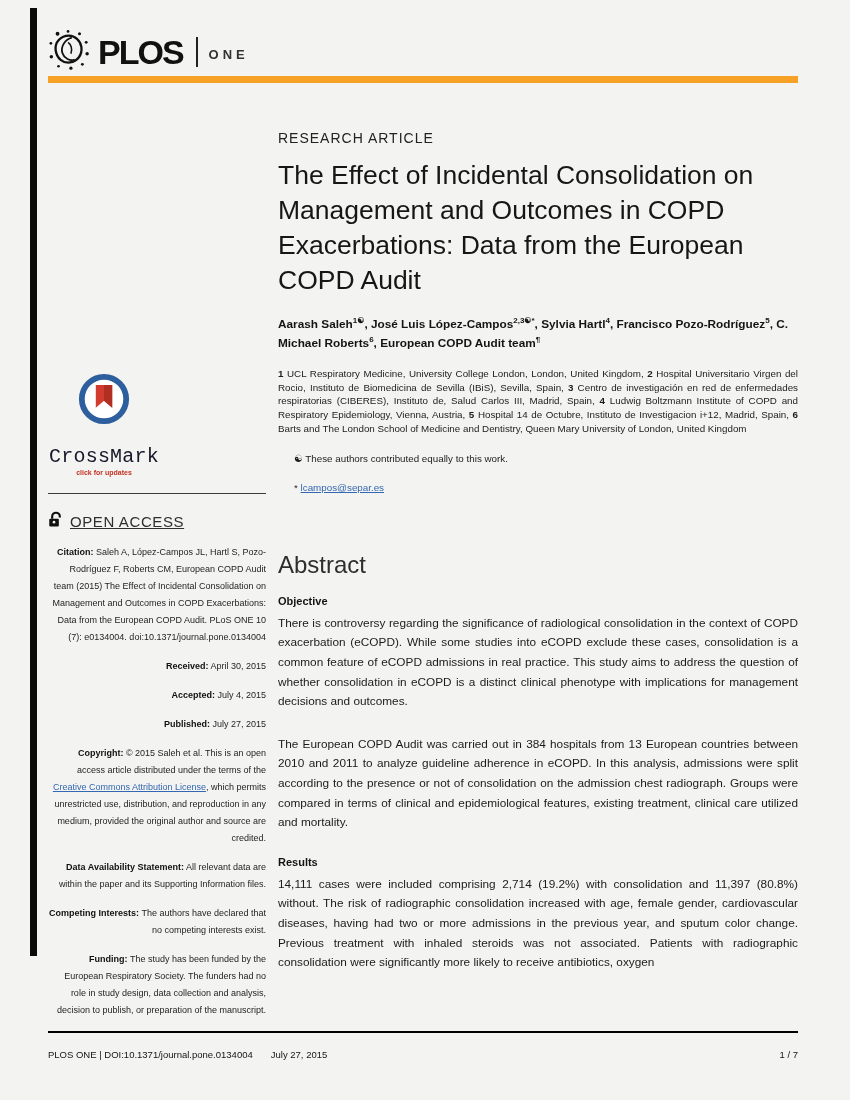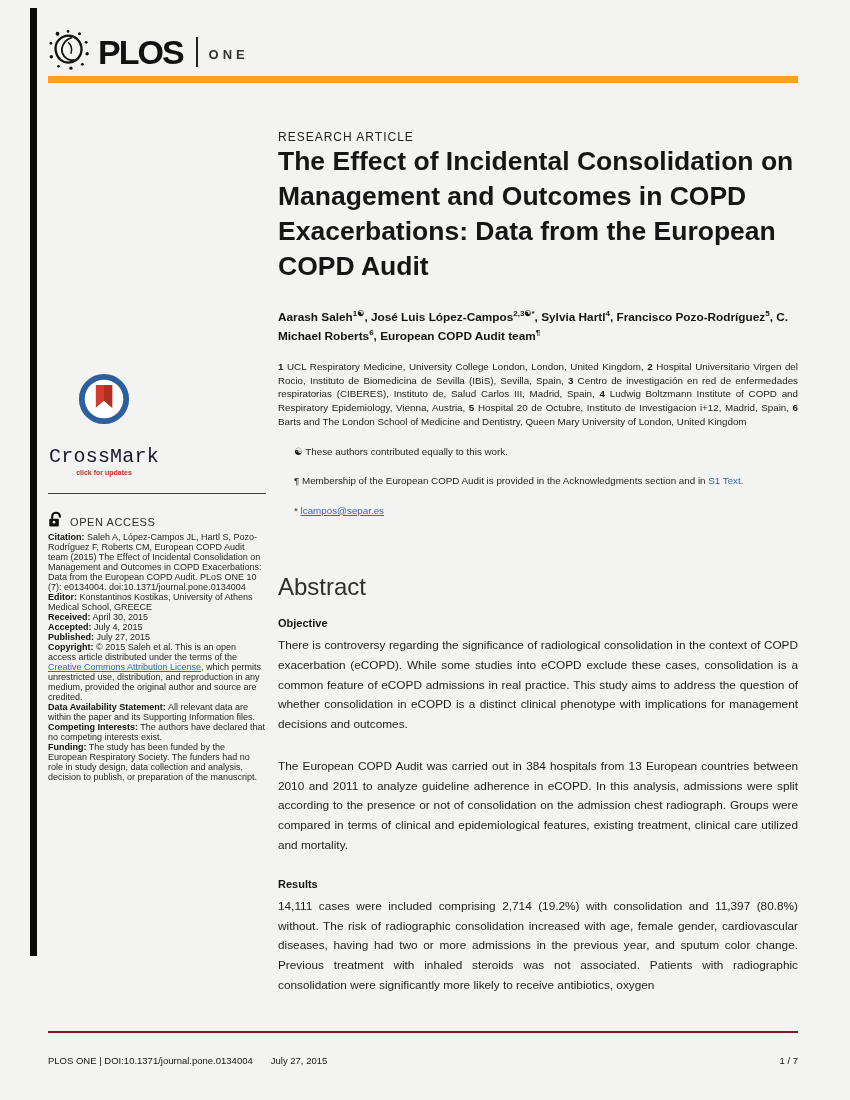--- a/index.html
+++ b/index.html
@@ -11,22 +11,22 @@
 
   
   .masthead { position:absolute; left:48px; top:28px; display:flex; align-items:center; }
   .plos-word { font-size:34px; font-weight:bold; letter-spacing:-2px; color:#111; margin-left:8px; }
   .mast-divider { width:2px; height:30px; background:#222; margin:0 11px 0 13px; }
   .one-word { font-size:13px; font-weight:bold; letter-spacing:4px; color:#333; margin-top:4px; }
   .accent-bar { position:absolute; left:48px; width:750px; top:76px; height:7px; background:#f7a127; }
 
   
   .main-col { position:absolute; left:278px; top:130px; width:520px; }
-  .kicker { font-size:12px; letter-spacing:1px; color:#222; }
-  .title { font-size:26.5px; line-height:35px; font-weight:700; color:#161616; margin-bottom:22px; }
+  .kicker { font-size:14px; letter-spacing:1px; color:#222; margin-bottom:12px; }
+  .title { font-size:26.5px; line-height:35px; font-weight:400; color:#161616; margin-bottom:15px; }
   .authors { font-size:11.8px; font-weight:bold; line-height:15.5px; color:#141414; margin-bottom:15px; }
   .authors sup { font-size:8px; }
   .affiliations { font-size:9.8px; line-height:13.8px; text-align:justify; color:#1c1c1c; margin-bottom:14px; }
   .affil-num { font-weight:bold; }
   .notes { font-size:9.8px; line-height:13.5px; color:#1c1c1c; }
   .notes p { margin:16px; }
   a.link { color:#3367b1; text-decoration:none; }
   a.link.u { text-decoration:underline; }
 
   
@@ -35,26 +35,26 @@
   .sec-heading { font-size:11px; font-weight:bold; color:#141414; margin-bottom:7px; }
   .sec-text { font-size:11.8px; line-height:19.6px; text-align:justify; color:#1b1b1b; margin-bottom:23px; }
 
   
   .sidebar { position:absolute; left:48px; top:372px; width:218px; }
   .crossmark { width:112px; text-align:center; cursor:pointer; }
   .crossmark-title { font-family:Liberation Mono, monospace; font-size:20px; color:#17172b; margin-top:15px; letter-spacing:0.2px; }
   .crossmark-sub { font-size:7px; font-weight:bold; color:#c43226; margin-top:1px; }
   .side-rule { border:none; border-top:1.5px solid #3a3a3a; margin:17px 0 0 0; width:218px; }
   .open-access { display:flex; align-items:center; gap:7px; margin-top:17px; }
-  .open-access-label { font-size:11px; letter-spacing:0.6px; color:#2e2e2e; }
-  .side-p { font-size:9px; line-height:10px; color:#242424; text-align:left; }
+  .open-access-label { font-size:15px; letter-spacing:0.6px; color:#2e2e2e;text-decoration:underline; }
+  .side-p { font-size:9px; line-height:17px; color:#242424; margin-top:12px; text-align:right; }
   .side-p b { color:#111; }
 
   
-  .footer { position:absolute; left:48px; width:750px; top:1031px; border-top:2px solid #7f1d1d; padding-top:22px; display:flex; justify-content:space-between; font-size:9.5px; color:#141414; }
+  .footer { position:absolute; left:48px; width:750px; top:1031px; border-top:2px solid #000000; padding-top:16px; display:flex; justify-content:space-between; font-size:9.5px; color:#141414; }
   .footer-left { display:flex; gap:18px; }
 </style>
 </head>
 <body>
 
 <div class="page">
 
   <div class="left-scan-bar"></div>
 
   <div class="masthead">
@@ -87,27 +87,26 @@
 
     <div class="authors">
       <span><span>Aarash Saleh</span><sup>1☯</sup><span>, </span></span><span><span>José Luis López-Campos</span><sup>2,3☯*</sup><span>, </span></span><span><span>Sylvia Hartl</span><sup>4</sup><span>, </span></span><span><span>Francisco Pozo-Rodríguez</span><sup>5</sup><span>, </span></span><span><span>C. Michael Roberts</span><sup>6</sup><span>, </span></span><span><span>European COPD Audit team</span><sup>¶</sup></span>
     </div>
 
     <div class="affiliations">
       <span><span class="affil-num">1</span> <span>UCL Respiratory Medicine, University College London, London, United Kingdom,</span></span>
       <span><span class="affil-num">2</span> <span>Hospital Universitario Virgen del Rocio, Instituto de Biomedicina de Sevilla (IBiS), Sevilla, Spain,</span></span>
       <span><span class="affil-num">3</span> <span>Centro de investigación en red de enfermedades respiratorias (CIBERES), Instituto de, Salud Carlos III, Madrid, Spain,</span></span>
       <span><span class="affil-num">4</span> <span>Ludwig Boltzmann Institute of COPD and Respiratory Epidemiology, Vienna, Austria,</span></span>
-      <span><span class="affil-num">5</span> <span>Hospital 20 de Octubre, Instituto de Investigacion i+12, Madrid, Spain,</span></span>
+      <span><span class="affil-num">5</span> <span>Hospital 14 de Octubre, Instituto de Investigacion i+12, Madrid, Spain,</span></span>
       <span><span class="affil-num">6</span> <span>Barts and The London School of Medicine and Dentistry, Queen Mary University of London, United Kingdom</span></span>
     </div>
 
     <div class="notes">
       <p>☯ These authors contributed equally to this work.</p>
-      <p><span>¶ Membership of the European COPD Audit is provided in the Acknowledgments section and in </span><a class="link" href="#">S1 Text.</a></p>
       <p><span>*</span> <a class="link u" href="#">lcampos@separ.es</a></p>
     </div>
 
     <div class="abstract">
       <div class="abstract-heading">Abstract</div>
 
       <div class="sec-heading">Objective</div>
       <p class="sec-text">There is controversy regarding the significance of radiological consolidation in the context of COPD exacerbation (eCOPD). While some studies into eCOPD exclude these cases, consolidation is a common feature of eCOPD admissions in real practice. This study aims to address the question of whether consolidation in eCOPD is a distinct clinical phenotype with implications for management decisions and outcomes.</p>
 
       <p class="sec-text">The European COPD Audit was carried out in 384 hospitals from 13 European countries between 2010 and 2011 to analyze guideline adherence in eCOPD. In this analysis, admissions were split according to the presence or not of consolidation on the admission chest radiograph. Groups were compared in terms of clinical and epidemiological features, existing treatment, clinical care utilized and mortality.</p>
@@ -139,21 +138,20 @@
           <path d="M5 9 V6.5 a4.6 4.6 0 0 1 9.2 0 V7.6" fill="none" stroke="#111" stroke-width="2.6"></path>
           <rect x="1.5" y="9" width="11.5" height="9.5" rx="1.2" fill="#111"></rect>
           <circle cx="7.2" cy="13.2" r="1.6" fill="#f3f3f1"></circle>
         </svg>
       </span>
       <span class="open-access-label">OPEN ACCESS</span>
     </div>
 
     <p class="side-p"><b>Citation:</b> <span>Saleh A, López-Campos JL, Hartl S, Pozo-Rodríguez F, Roberts CM, European COPD Audit team (2015) The Effect of Incidental Consolidation on Management and Outcomes in COPD Exacerbations: Data from the European COPD Audit. PLoS ONE 10 (7): e0134004. doi:10.1371/journal.pone.0134004</span></p>
 
-    <p class="side-p"><b>Editor:</b> <span>Konstantinos Kostikas, University of Athens Medical School, GREECE</span></p>
 
     <p class="side-p"><b>Received:</b> <span>April 30, 2015</span></p>
 
     <p class="side-p"><b>Accepted:</b> <span>July 4, 2015</span></p>
 
     <p class="side-p"><b>Published:</b> <span>July 27, 2015</span></p>
 
     <p class="side-p"><b>Copyright:</b> <span>© 2015 Saleh et al. This is an open access article distributed under the terms of the </span><a class="link u" href="#">Creative Commons Attribution License</a><span>, which permits unrestricted use, distribution, and reproduction in any medium, provided the original author and source are credited.</span></p>
 
     <p class="side-p"><b>Data Availability Statement:</b> <span>All relevant data are within the paper and its Supporting Information files.</span></p>

